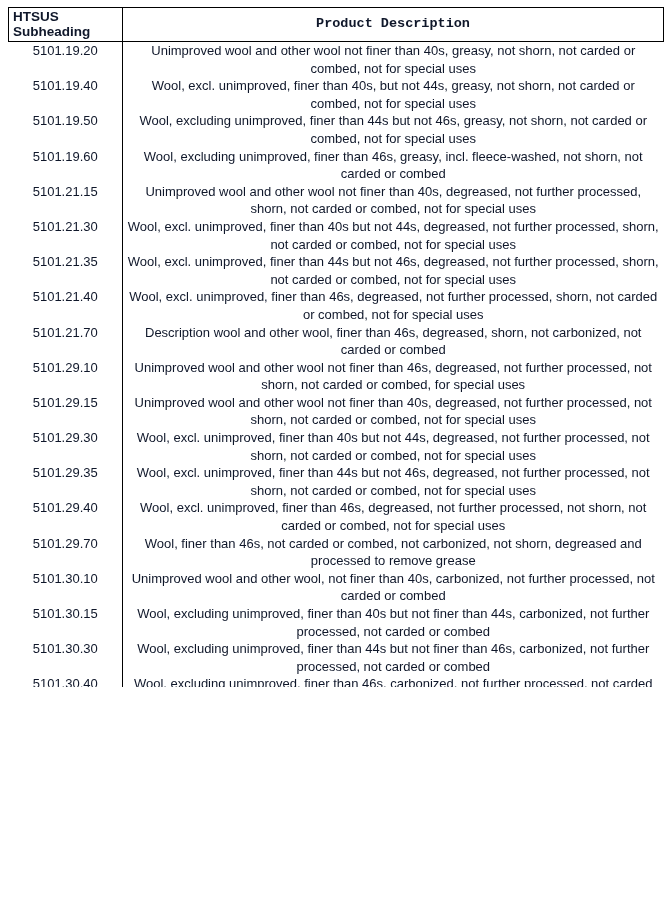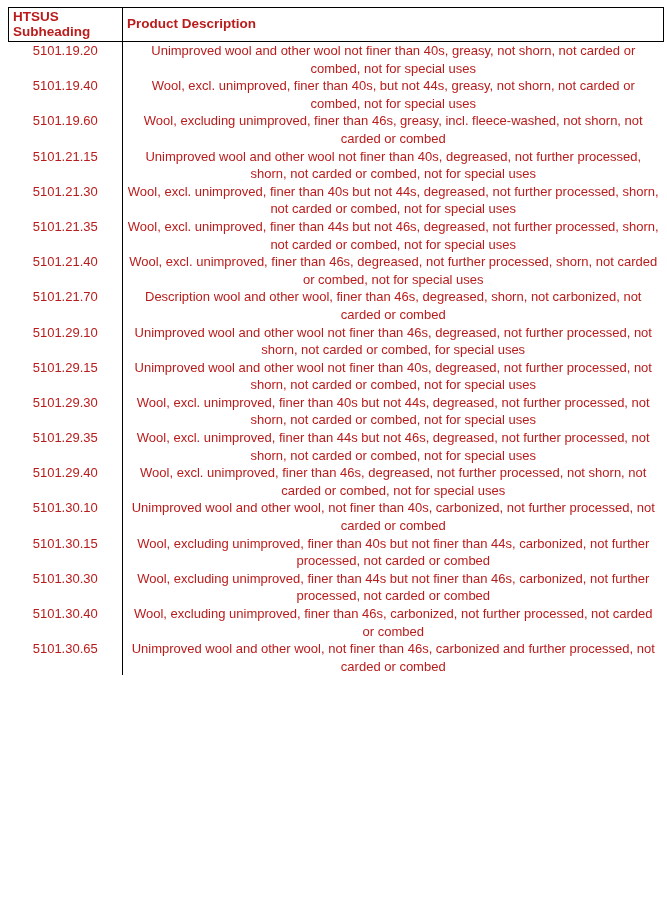--- a/index.html
+++ b/index.html
@@ -5,21 +5,21 @@
   html, body {
     margin: 0;
     padding: 0;
     background: #ffffff;
   }
   .page {
     position: relative;
     width: 667px;
     height: 687px;
     background: #ffffff;
-    color: #b91c1c;
+    color: #0f172a;
     font-family: "Liberation Sans", sans-serif;
     overflow: hidden;
   }
   table.htsus-table {
     position: absolute;
     left: 8px;
     top: 7px;
     width: 655px;
     border-collapse: collapse;
     table-layout: fixed;
@@ -33,22 +33,23 @@
     font-size: 13.5px;
     line-height: 14.5px;
     padding: 2px 4px;
   }
   th.h-code {
     text-align: left;
     vertical-align: top;
     padding-left: 6px;
   }
   th.h-desc {
-    text-align: left;
+    text-align: center;
     vertical-align: middle;
+    font-family: Liberation Mono, monospace;
   }
   table.htsus-table td {
     vertical-align: top;
     line-height: 17.6px;
     padding: 0 4px;
     text-align: center;
   }
   td.code {
     padding-left: 6px;
     white-space: nowrap;
@@ -89,20 +90,24 @@
         <tr>
           <td class="code">5101.19.20</td>
           <td class="desc">Unimproved wool and other wool not finer than 40s, greasy, not shorn, not carded or combed, not for special uses</td>
         </tr>
 
         <tr>
           <td class="code">5101.19.40</td>
           <td class="desc">Wool, excl. unimproved, finer than 40s, but not 44s, greasy, not shorn, not carded or combed, not for special uses</td>
         </tr>
 
+        <tr>
+          <td class="code">5101.19.50</td>
+          <td class="desc">Wool, excluding unimproved, finer than 44s but not 46s, greasy, not shorn, not carded or combed, not for special uses</td>
+        </tr>
 
         <tr>
           <td class="code">5101.19.60</td>
           <td class="desc">Wool, excluding unimproved, finer than 46s, greasy, incl. fleece-washed, not shorn, not carded or combed</td>
         </tr>
 
 
         <tr>
           <td class="code">5101.21.15</td>
           <td class="desc">Unimproved wool and other wool not finer than 40s, degreased, not further processed, shorn, not carded or combed, not for special uses</td>
@@ -148,20 +153,24 @@
           <td class="code">5101.29.35</td>
           <td class="desc">Wool, excl. unimproved, finer than 44s but not 46s, degreased, not further processed, not shorn, not carded or combed, not for special uses</td>
         </tr>
 
         <tr>
           <td class="code">5101.29.40</td>
           <td class="desc">Wool, excl. unimproved, finer than 46s, degreased, not further processed, not shorn, not carded or combed, not for special uses</td>
         </tr>
 
 
+        <tr>
+          <td class="code">5101.29.70</td>
+          <td class="desc">Wool, finer than 46s, not carded or combed, not carbonized, not shorn, degreased and processed to remove grease</td>
+        </tr>
 
         <tr>
           <td class="code">5101.30.10</td>
           <td class="desc">Unimproved wool and other wool, not finer than 40s, carbonized, not further processed, not carded or combed</td>
         </tr>
 
         <tr>
           <td class="code">5101.30.15</td>
           <td class="desc">Wool, excluding unimproved, finer than 40s but not finer than 44s, carbonized, not further processed, not carded or combed</td>
         </tr>

